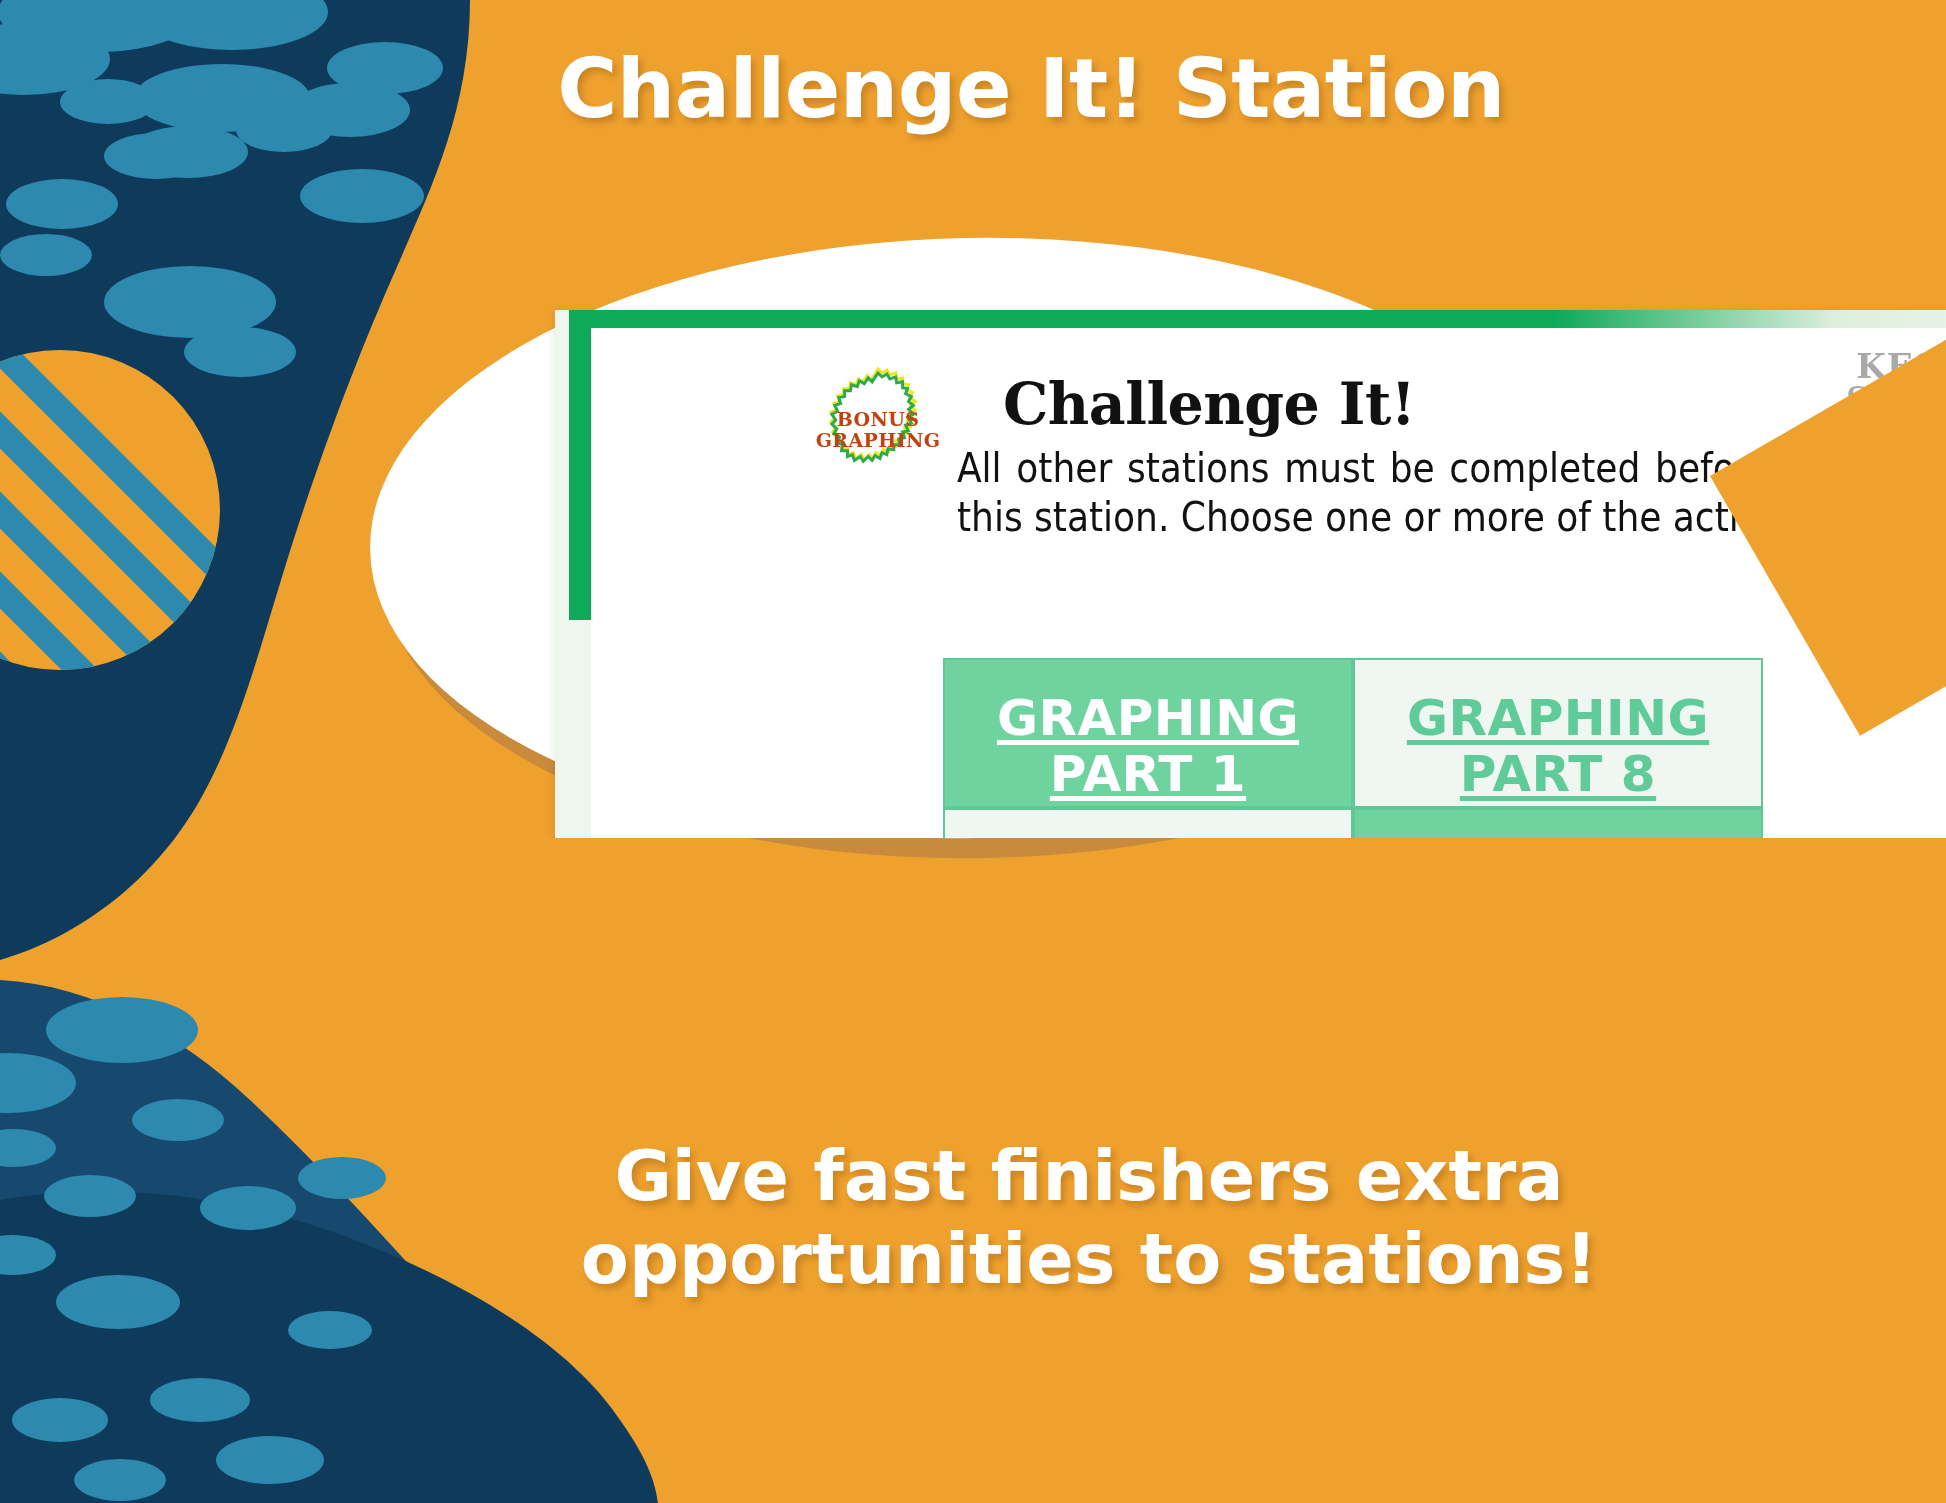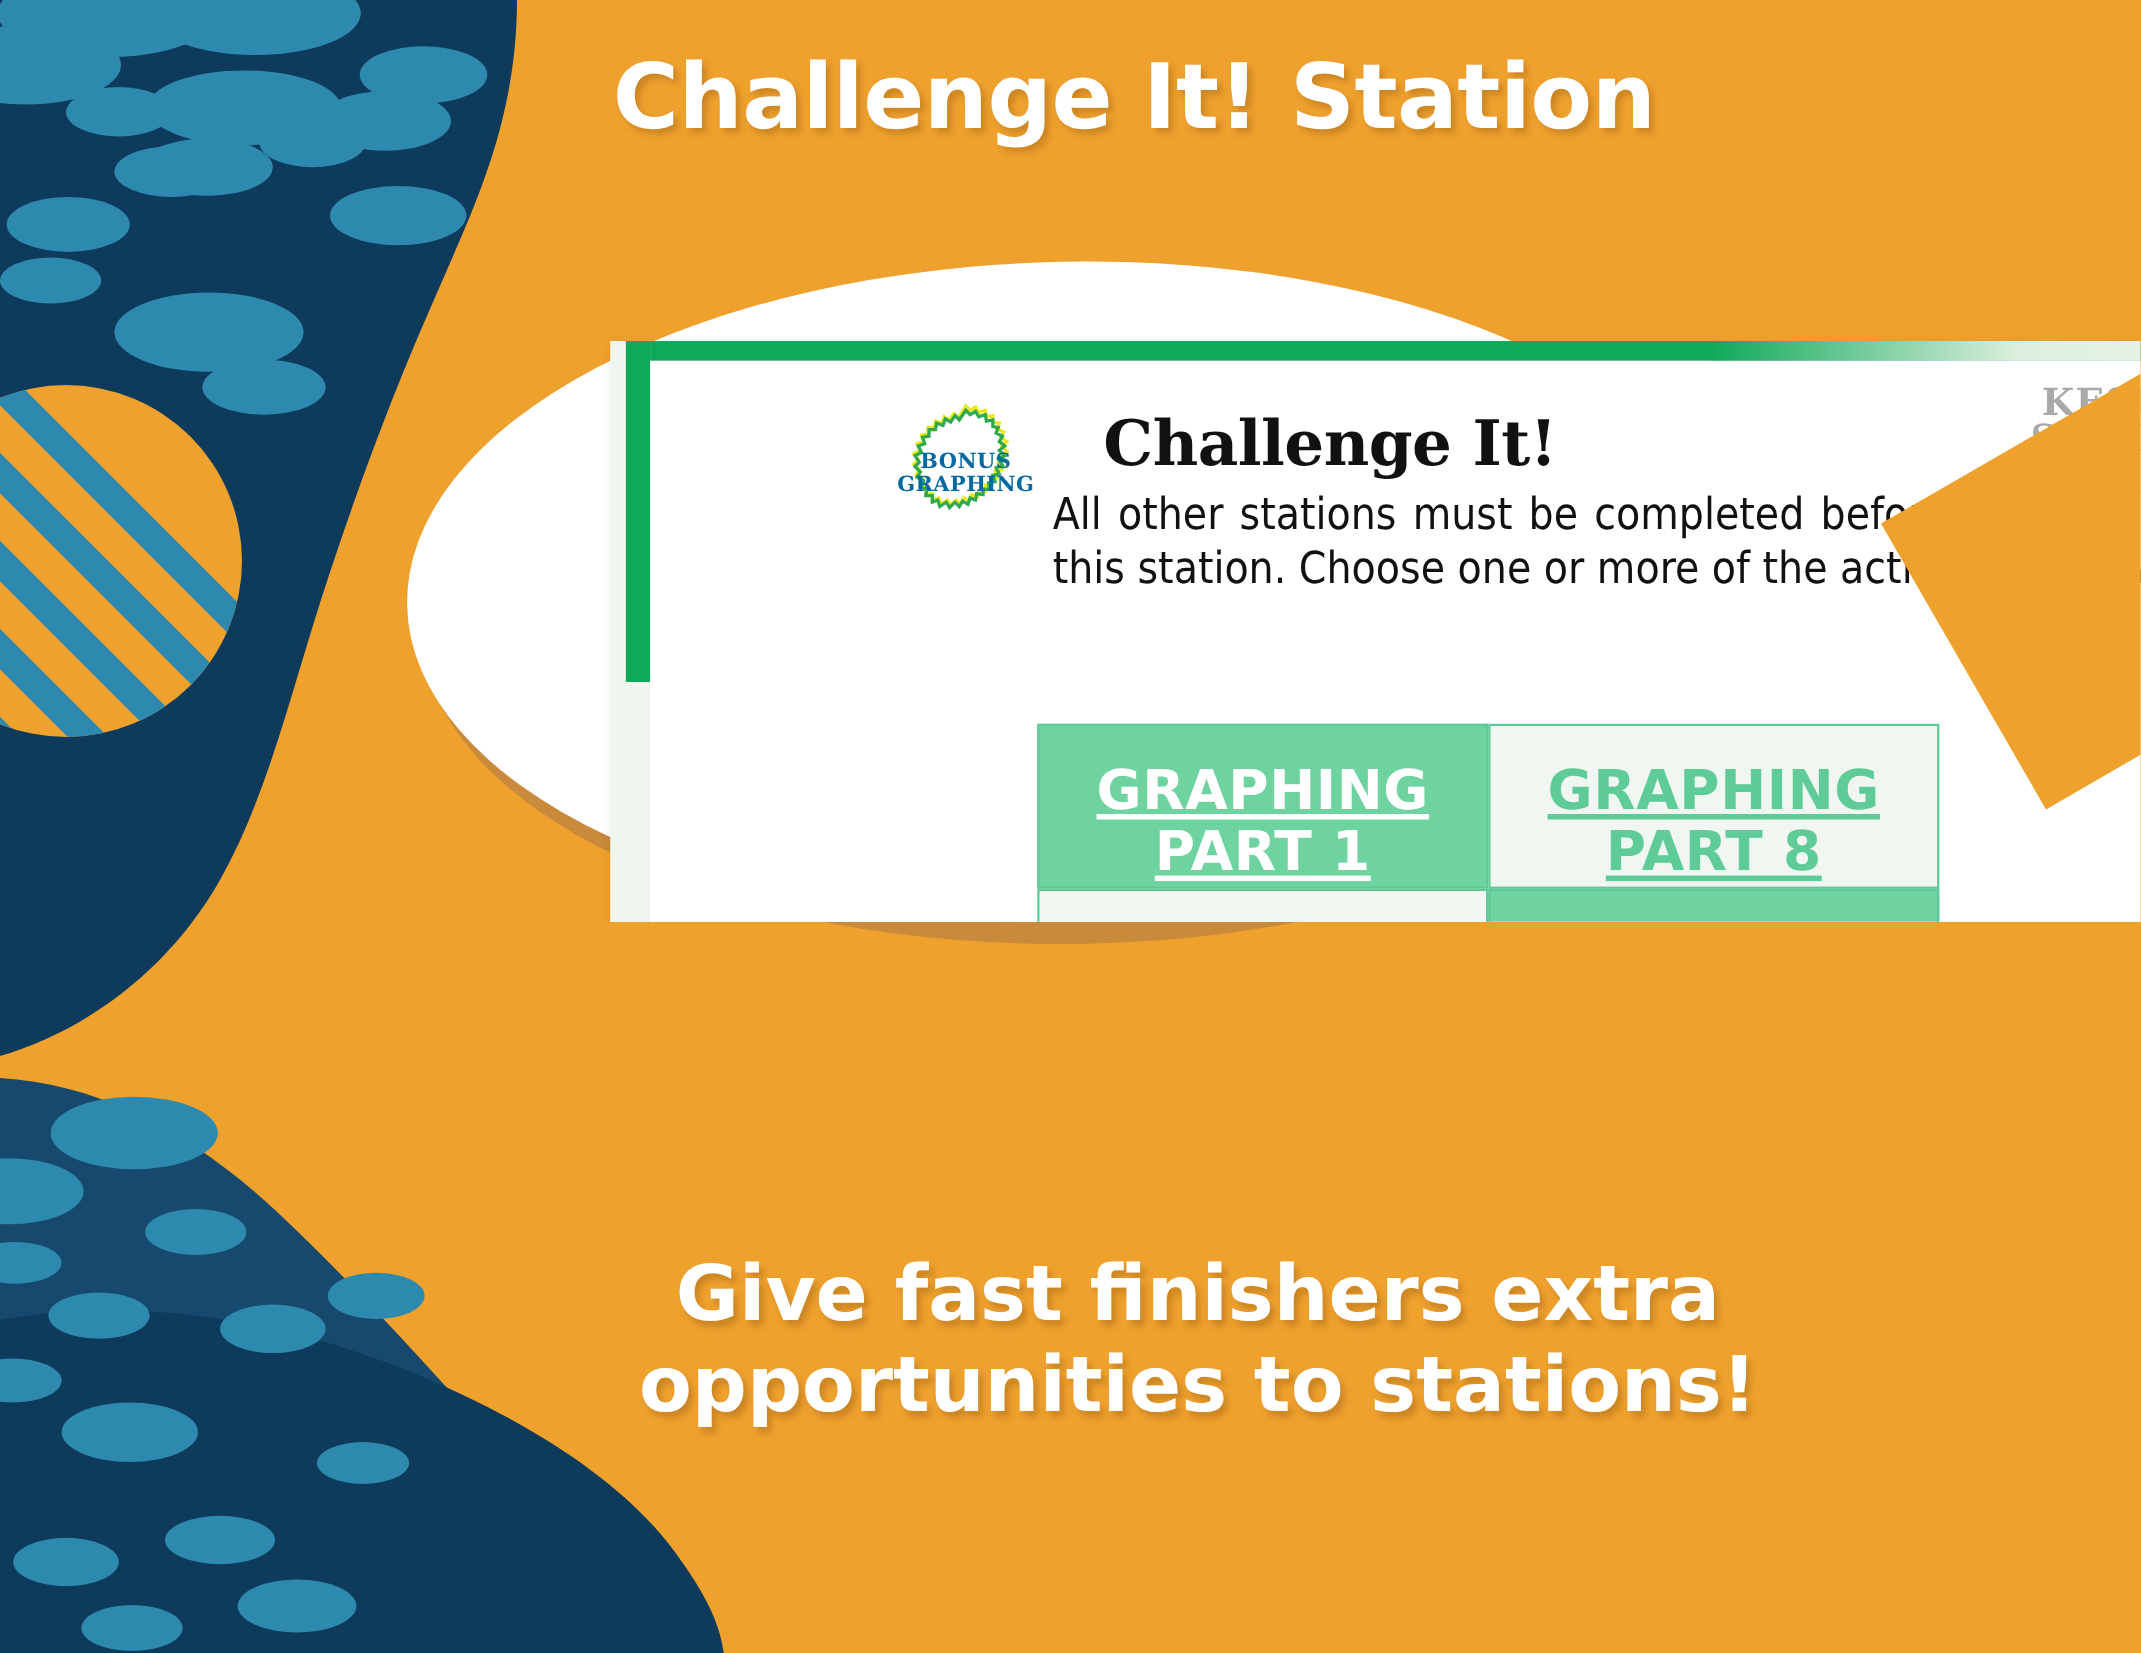--- a/index.html
+++ b/index.html
@@ -82,21 +82,21 @@
   .doc-body{position:absolute;left:36px;top:18px;right:0;bottom:0;background:#ffffff;}
 
   
   .badge{
     position:absolute;left:228px;top:38px;width:118px;height:128px;
   }
   .badge-label{
     position:absolute;inset:0;display:flex;flex-direction:column;
     align-items:center;justify-content:center;
     font-family:"DejaVu Serif","Liberation Serif",serif;
-    font-weight:bold;font-size:19px;line-height:1.12;color:#0369a1;
+    font-weight:bold;font-size:19px;line-height:1.12;color:#c2410c;
     letter-spacing:0.4px;
   }
 
   
   .doc-title{
     position:absolute;left:366px;top:42px;
     font-family:"DejaVu Serif","Liberation Serif",serif;
     font-weight:bold;font-size:57px;color:#111;letter-spacing:-0.5px;margin-left:46px;
   }
   .doc-para{

